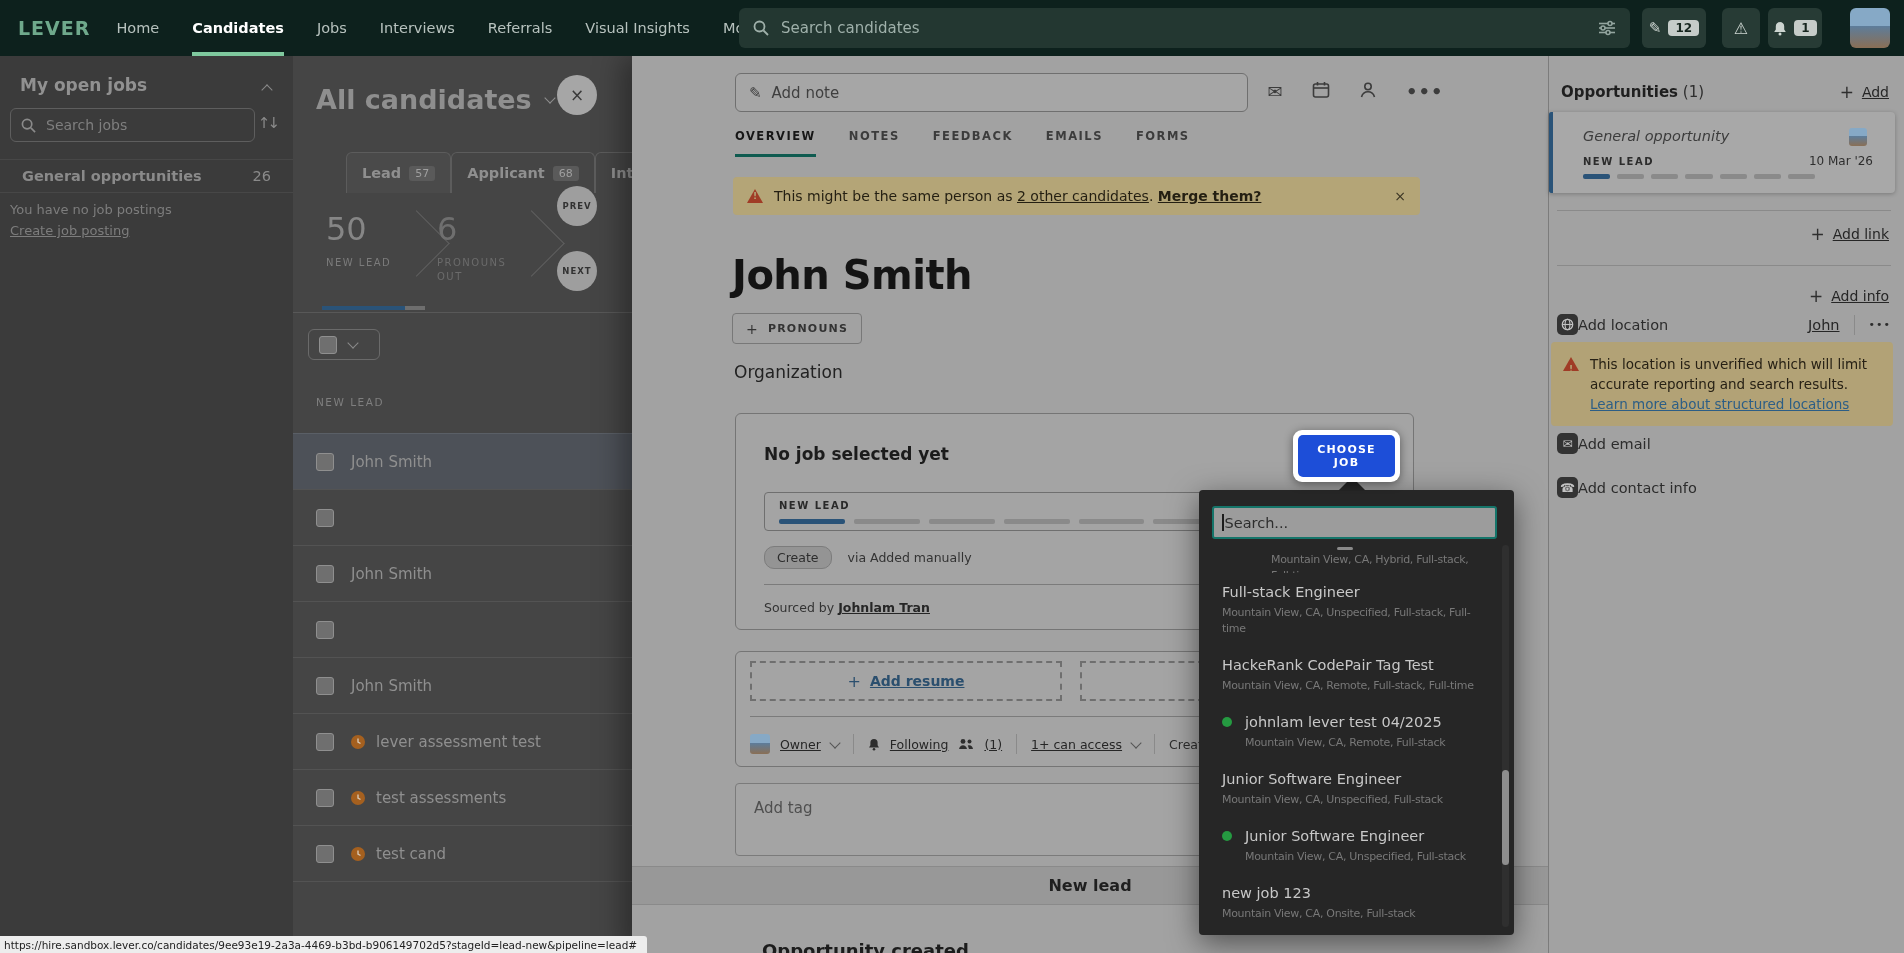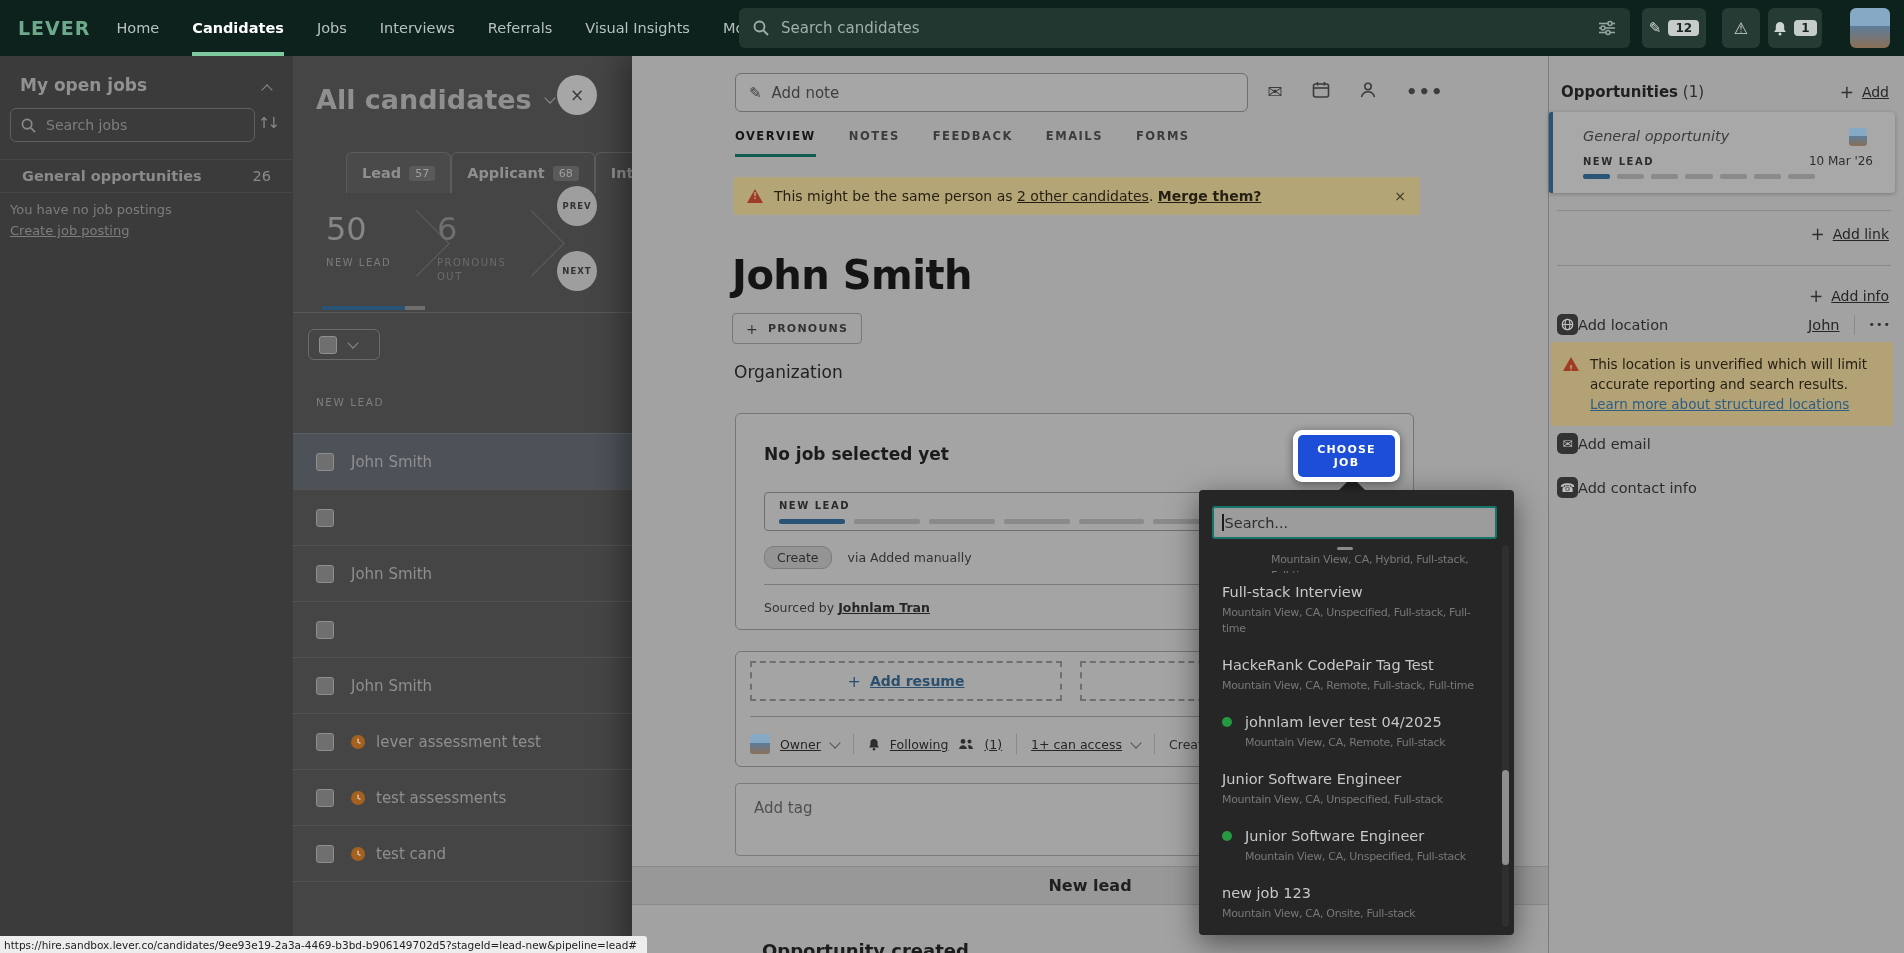--- a/index.html
+++ b/index.html
@@ -488,21 +488,21 @@
       <span class="ddcursor"></span>
       <span class="ddsearchtext">Search...</span>
     </div>
     <div class="ddlist">
       <div class="dditem partial">
         <div class="sliver"></div>
         <div class="ddsub" style="margin-left:49px;margin-top:-4px;">Mountain View, CA, Hybrid, Full-stack, Full-time</div>
       </div>
       <div class="dditem">
 
-        <span><span class="ddtitle">Full-stack Interview</span><div class="ddsub">Mountain View, CA, Unspecified, Full-stack, Full-time</div></span>
+        <span><span class="ddtitle">Full-stack Engineer</span><div class="ddsub">Mountain View, CA, Unspecified, Full-stack, Full-time</div></span>
       </div>
       <div class="dditem">
 
         <span><span class="ddtitle">HackeRank CodePair Tag Test</span><div class="ddsub">Mountain View, CA, Remote, Full-stack, Full-time</div></span>
       </div>
       <div class="dditem">
         <span class="dot solid"></span>
         <span><span class="ddtitle">johnlam lever test 04/2025</span><div class="ddsub">Mountain View, CA, Remote, Full-stack</div></span>
       </div>
       <div class="dditem">

